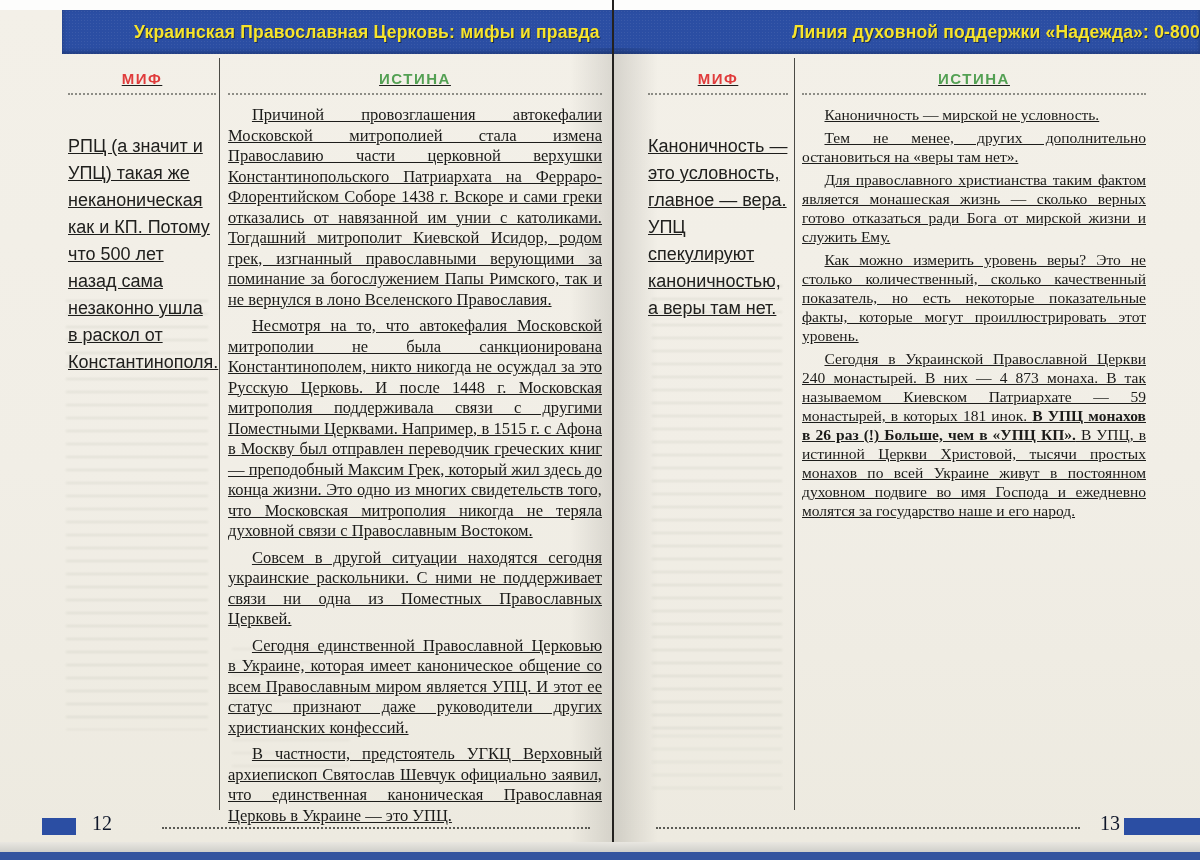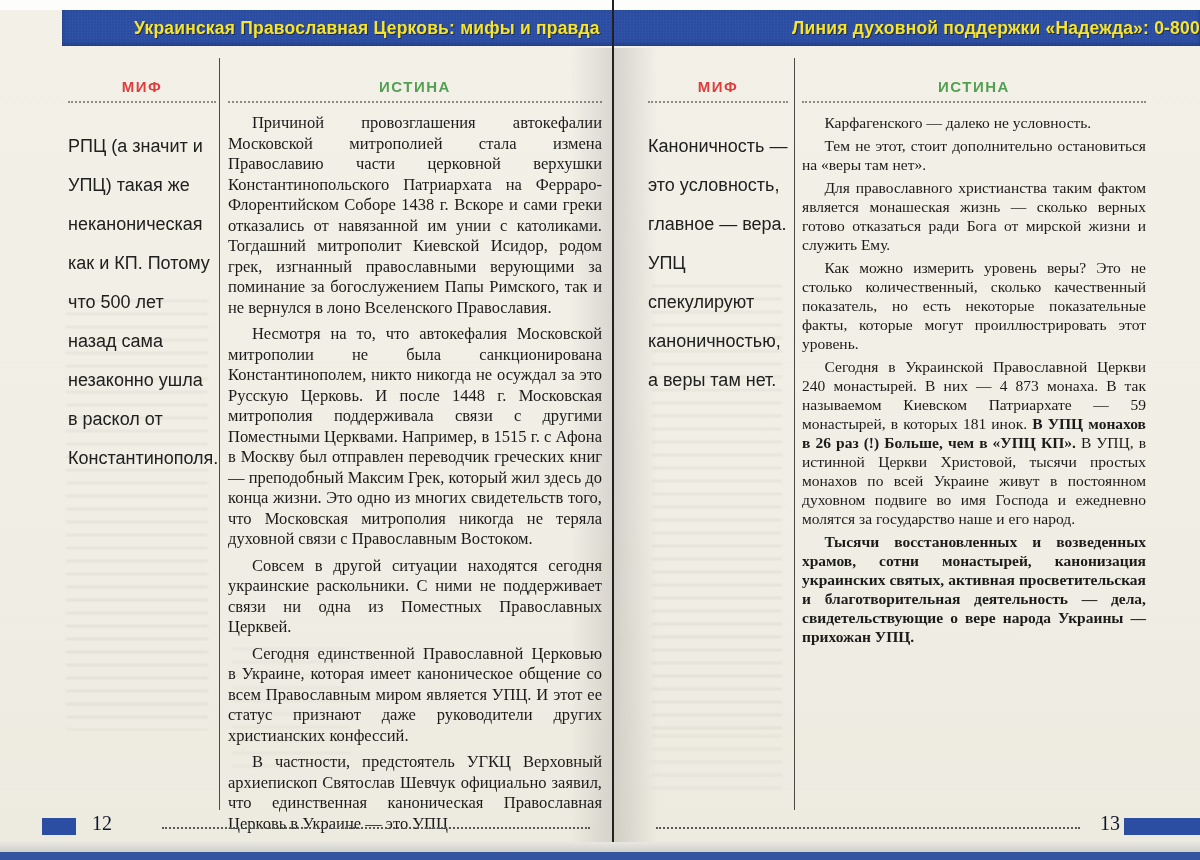--- a/index.html
+++ b/index.html
@@ -1,48 +1,48 @@
 <!DOCTYPE html>
 <html style="--band-blue: #2b4ea3; --band-yellow: #f7e42b; --myth-red: #e03c3c; --truth-green: #53a053; --paper: #f3f0e8; --ink: #1d1d1b;"><head>
 <meta charset="utf-8">
 <style>
   html,body{margin:0;padding:0;background:#ffffff;}
   .canvas{position:relative;width:1200px;height:860px;background:#fdfdfc;overflow:hidden;
           font-family:"Liberation Sans",sans-serif;color:var(--ink,#1d1d1b);}
   .paper{position:absolute;left:0;top:10px;width:1200px;height:832px;
          background:linear-gradient(180deg,var(--paper,#f3f0e8) 0%,#f1eee6 55%,#edeae0 100%);}
   
-  .band{position:absolute;left:62px;top:10px;width:1138px;height:36px;
+  .band{position:absolute;left:62px;top:10px;width:1138px;height:44px;
         background:var(--band-blue,#2b4ea3);
         background-image:radial-gradient(rgba(255,255,255,0.07) 1px,transparent 1px);
         background-size:3px 3px;box-shadow:inset 0 -2px 4px rgba(0,0,0,0.25);}
   .band-text{position:absolute;top:50%;transform:translateY(-50%);
         color:var(--band-yellow,#f7e42b);font-weight:bold;font-size:17.5px;
         letter-spacing:0.2px;text-shadow:1px 1px 0 rgba(0,0,0,0.45);white-space:nowrap;}
   .band-text.left{left:72px;}
   .band-text.right{left:730px;}
   
   .seam{position:absolute;left:612px;top:0;width:2px;height:850px;background:#23211f;}
   .seam-shadow-l{position:absolute;left:570px;top:48px;width:42px;height:800px;
         background:linear-gradient(to right,rgba(0,0,0,0) ,rgba(0,0,0,0.10));}
   .seam-shadow-r{position:absolute;left:614px;top:48px;width:44px;height:800px;
         background:linear-gradient(to left,rgba(0,0,0,0),rgba(0,0,0,0.12));}
   
   .page{position:absolute;top:58px;height:756px;}
   #page-left{left:62px;width:548px;}
   #page-right{left:648px;width:542px;}
-  .col{position:absolute;top:12px;}
+  .col{position:absolute;top:4px;text-decoration:underline;}
   .col-head{font-weight:bold;font-size:15px;letter-spacing:1.5px;text-align:center;
         padding:8px 0 6px 0;}
   .myth-head{color:var(--myth-red,#e03c3c);}
   .truth-head{color:var(--truth-green,#53a053);}
   .dotted-rule{border-top:2px dotted #8d8d86;height:0;}
   .divider{position:absolute;top:0;width:1px;height:752px;background:#4a4a45;}
   
-  .myth-text{margin-top:24px;font-size:18px;line-height:39px;color:#20201e;}
+  .myth-text{margin-top:38px;font-size:18px;line-height:27px;color:#20201e;}
   
   .truth-body{margin-top:10px;font-family:"Liberation Serif",serif;color:#1b1b19;
         text-align:justify;}
   .truth-body p{margin:0 0 6px 0;text-indent:1.45em;}
   #page-left .truth-body{font-size:16.5px;line-height:20.5px;}
   #page-right .truth-body{font-size:15.5px;line-height:19px;}
   #page-right .truth-body p{margin-bottom:4px;}
   .truth-body .bold{font-weight:bold;}
   
   #page-left .myth-col{left:6px;width:148px;}
@@ -116,26 +116,25 @@
     <div class="col myth-col">
       <div class="col-head myth-head">МИФ</div>
       <div class="dotted-rule"></div>
       <div class="myth-text">Каноничность — это условность, главное — вера. УПЦ спекулируют каноничностью, а веры там нет.</div>
     </div>
     <div class="divider"></div>
     <div class="col truth-col">
       <div class="col-head truth-head">ИСТИНА</div>
       <div class="dotted-rule"></div>
       <div class="truth-body">
-          <p><span>Карфагенского — далеко не условность.</span></p>
-          <p><span>Тем не этот, стоит дополнительно остановиться на «веры там нет».</span></p>
+          <p><span>Каноничность — мирской не условность.</span></p>
+          <p><span>Тем не менее, других дополнительно остановиться на «веры там нет».</span></p>
           <p><span>Для православного христианства таким фактом является монашеская жизнь — сколько верных готово отказаться ради Бога от мирской жизни и служить Ему.</span></p>
           <p><span>Как можно измерить уровень веры? Это не столько количественный, сколько качественный показатель, но есть некоторые показательные факты, которые могут проиллюстрировать этот уровень.</span></p>
           <p><span>Сегодня в Украинской Православной Церкви 240 монастырей. В них — 4 873 монаха. В так называемом Киевском Патриархате — 59 монастырей, в которых 181 инок. </span><span class="bold">В УПЦ монахов в 26 раз (!) Больше, чем в «УПЦ КП».</span><span> В УПЦ, в истинной Церкви Христовой, тысячи простых монахов по всей Украине живут в постоянном духовном подвиге во имя Господа и ежедневно молятся за государство наше и его народ.</span></p>
-          <p><span class="bold">Тысячи восстановленных и возведенных храмов, сотни монастырей, канонизация украинских святых, активная просветительская и благотворительная деятельность — дела, свидетельствующие о вере народа Украины — прихожан УПЦ.</span></p>
         </div>
     </div>
   </div>
 
   <div class="footer-sq" id="sq-left"></div>
   <div class="page-num" id="num-left">12</div>
   <div class="leader" id="leader-left"></div>
 
   <div class="leader" id="leader-right"></div>
   <div class="page-num" id="num-right">13</div>

